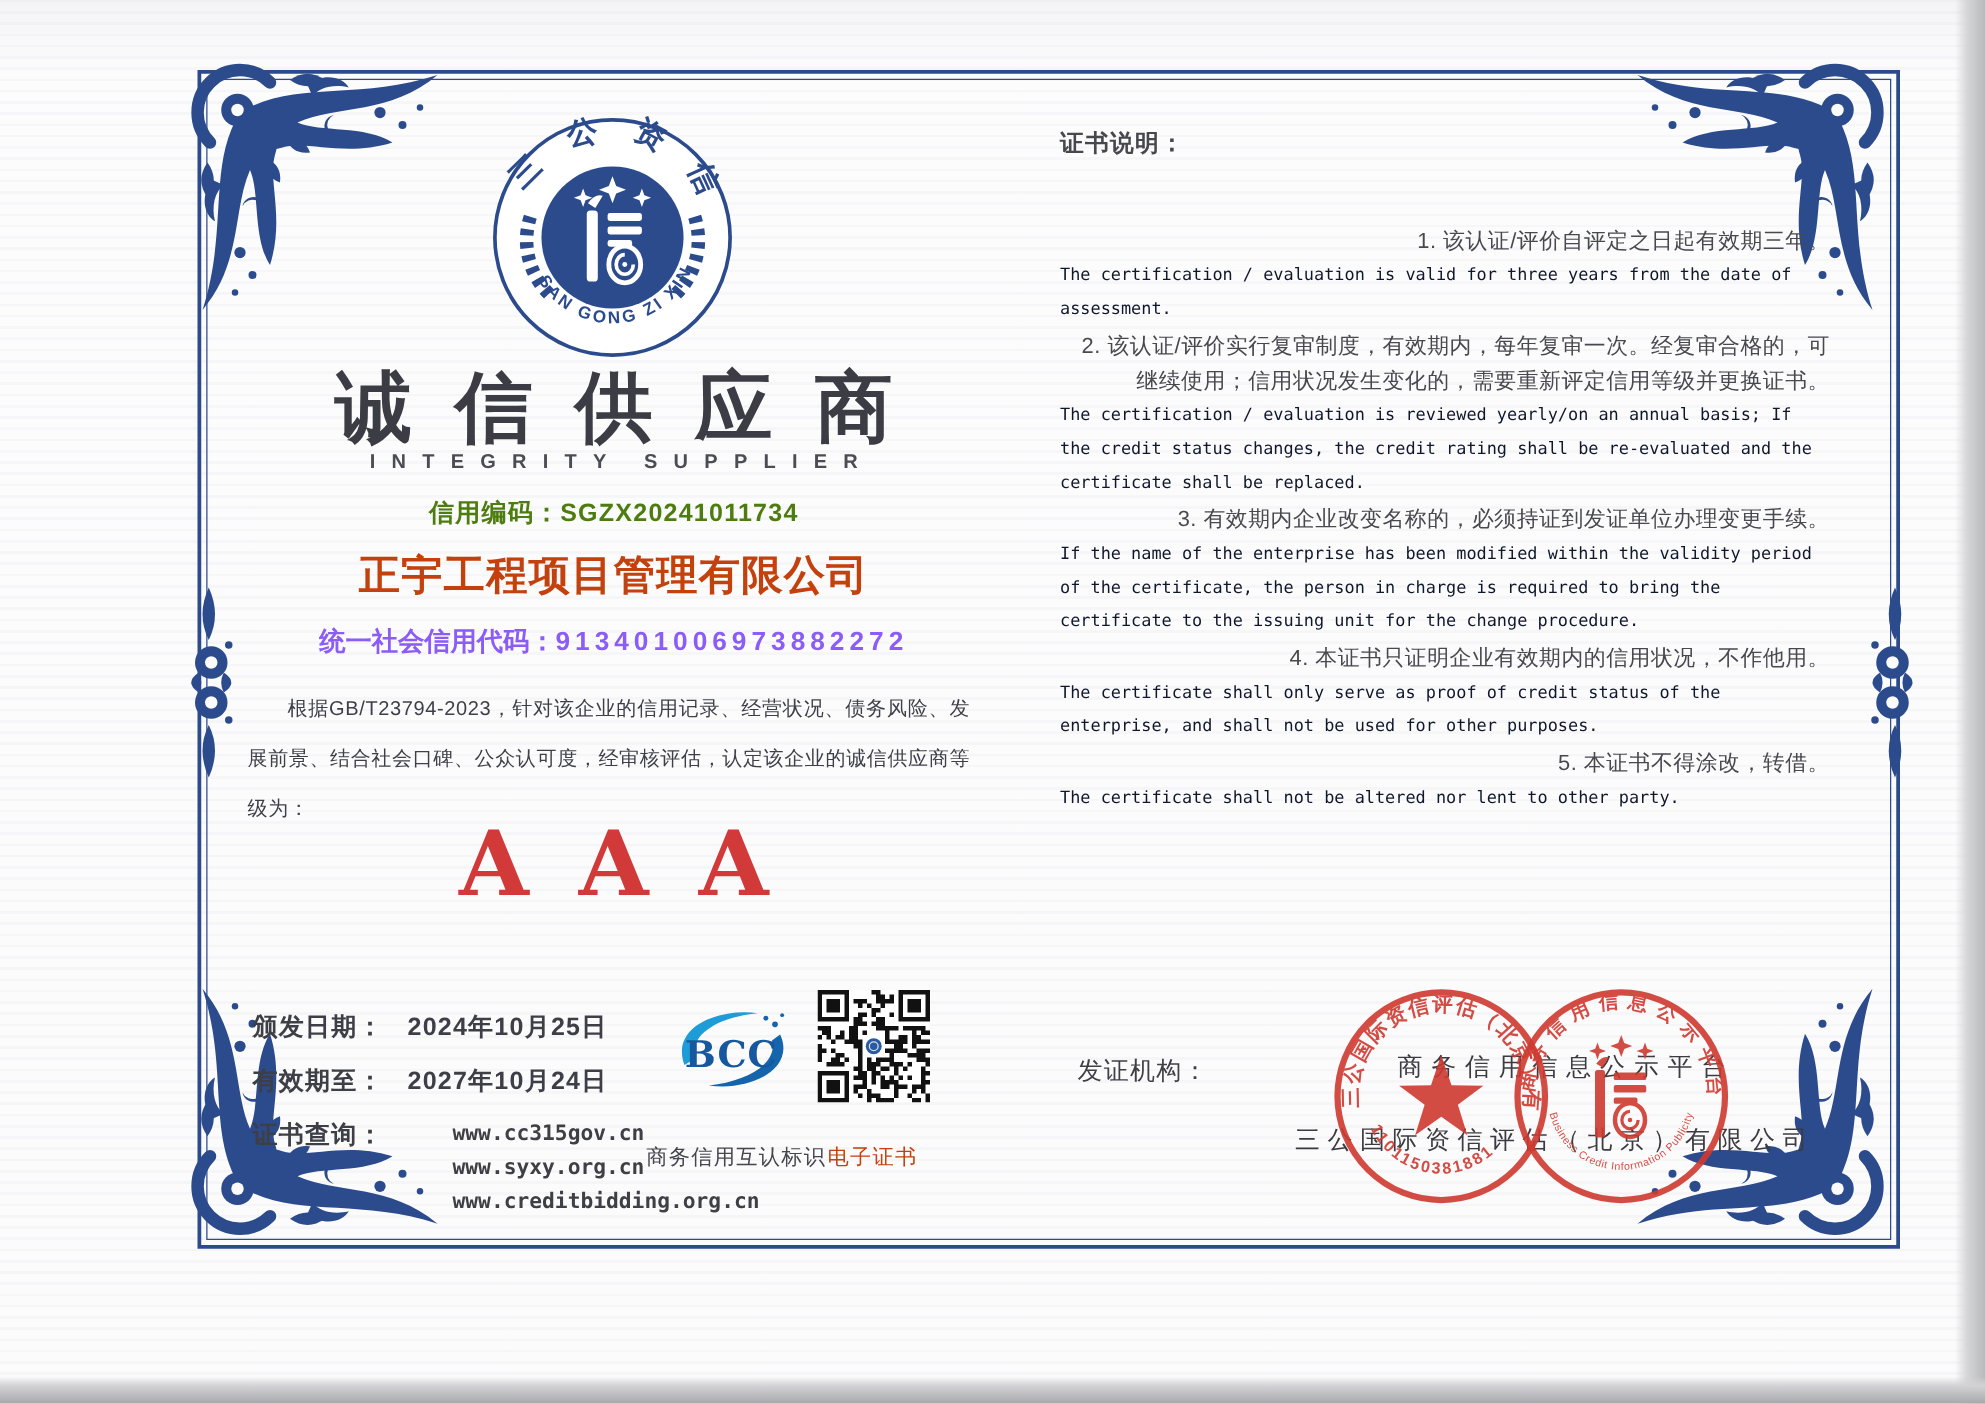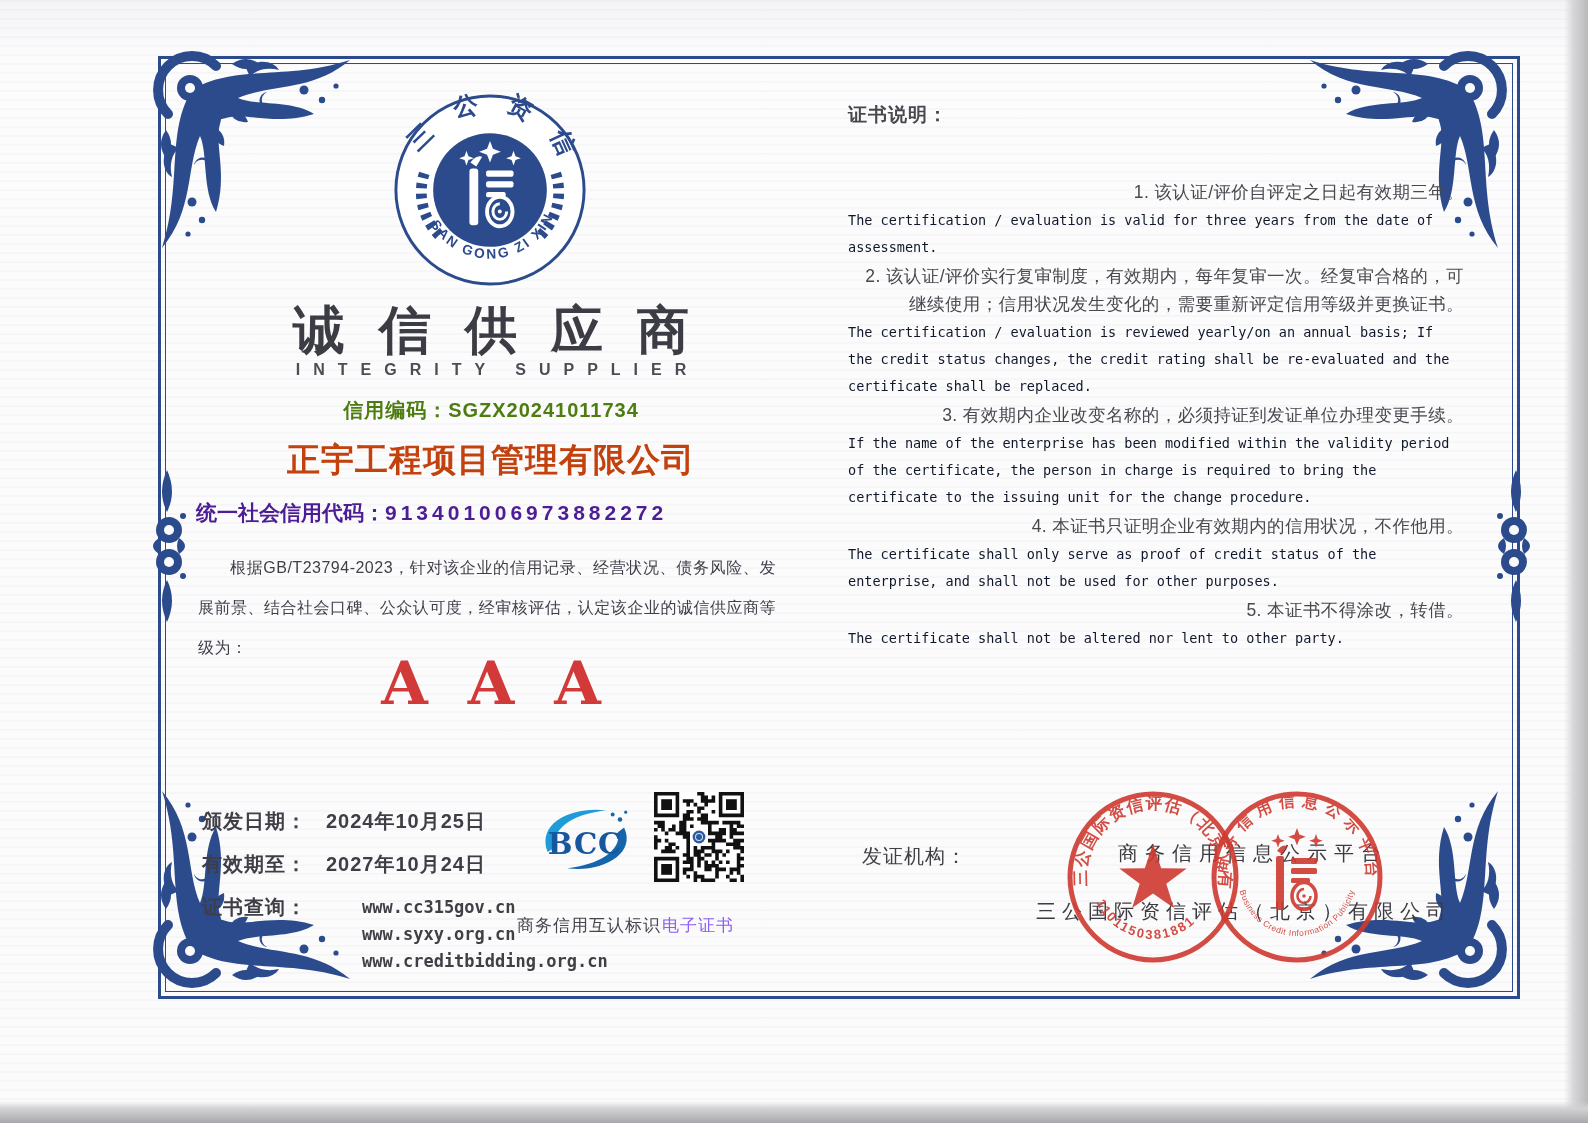--- a/index.html
+++ b/index.html
@@ -22,47 +22,47 @@
   .fl-tl{left:146px;top:44px;}
   .fl-tr{left:1302px;top:44px;transform:scaleX(-1);}
   .fl-bl{left:146px;top:783px;transform:scaleY(-1);}
   .fl-br{left:1302px;top:783px;transform:scale(-1,-1);}
   .mid-orn{position:absolute;width:44px;height:156px;}
   .mid-left{left:147px;top:468px;}
   .mid-right{left:1492px;top:468px;transform:scaleX(-1);}
 
   
   .logo{position:absolute;left:392px;top:92px;width:196px;height:196px;}
-  .cert-title{position:absolute;left:196px;top:296px;width:590px;text-align:center;
-     font-size:52px;font-weight:700;color:#3c3c44;letter-spacing:34px;padding-left:34px;box-sizing:border-box;}
+  .cert-title{position:absolute;left:196px;top:284px;width:590px;text-align:center;
+     font-size:62px;font-weight:700;color:#3c3c44;letter-spacing:34px;padding-left:34px;box-sizing:border-box;}
   .cert-subtitle{position:absolute;left:196px;top:361px;width:590px;text-align:center;
      font-size:16px;font-weight:700;color:#4c4c54;letter-spacing:13px;padding-left:13px;box-sizing:border-box;}
   .credit-line{position:absolute;left:196px;top:397px;width:590px;text-align:center;
      font-size:20px;font-weight:700;color:#4d7c0f;letter-spacing:1px;}
   .company-name{position:absolute;left:196px;top:438px;width:590px;text-align:center;
      font-size:33px;font-weight:700;color:#c2410c;letter-spacing:1px;}
-  .uscc-line{position:absolute;left:196px;top:499px;width:590px;
-     font-size:21px;font-weight:700;color:#4c1d95;}
+  .uscc-line{position:absolute;left:196px;top:499px;width:590px;text-align:center;
+     font-size:21px;font-weight:700;color:#8b5cf6;}
   .uscc-line .num{letter-spacing:4px;}
   .assess-par{position:absolute;left:198px;top:548px;width:578px;
      font-size:16px;line-height:40px;color:#3f3f49;text-align:justify;text-indent:2em;letter-spacing:0.5px;}
   .grade{position:absolute;left:196px;top:648px;width:590px;text-align:center;
-     font-family:"DejaVu Serif",serif;font-size:60px;font-weight:700;color:#d23a3a;
+     font-family:"DejaVu Serif",serif;font-size:72px;font-weight:700;color:#d23a3a;
      letter-spacing:40px;padding-left:40px;box-sizing:border-box;}
   .issue-block{position:absolute;left:202px;top:808px;font-size:20px;font-weight:600;color:#3e3e46;}
   .issue-row{display:flex;margin-bottom:16px;gap:12px;}
   .issue-row .lbl{width:112px;letter-spacing:1px;}
   .issue-row .val{letter-spacing:1px;}
   .query-urls{font-family:"DejaVu Sans Mono",monospace;font-weight:600;font-size:17px;line-height:27px;color:#3f3f46;margin-left:36px;}
   .bcc-logo{position:absolute;left:528px;top:798px;width:114px;height:82px;}
   .bcc-label{position:absolute;left:504px;top:914px;width:170px;text-align:center;
      font-size:17px;color:#46464e;letter-spacing:1px;}
   .qr{position:absolute;left:654px;top:792px;width:90px;height:90px;}
   .qr-label{position:absolute;left:648px;top:914px;width:100px;text-align:center;
-     font-size:17px;color:#8b5cf6;letter-spacing:1px;}
+     font-size:17px;color:#c2410c;letter-spacing:1px;}
 
   
   .notes-heading{position:absolute;left:848px;top:102px;font-size:19px;font-weight:600;color:#47474e;letter-spacing:1px;}
   .notes{position:absolute;left:848px;top:178px;width:616px;}
   .note-cn{font-size:17.5px;line-height:28px;color:#48484f;letter-spacing:0.4px;margin:0 0 1px 0;text-align:right;}
   .note-en{font-family:"DejaVu Sans Mono",monospace;font-size:13.5px;line-height:27px;color:#0f172a;margin:0 0 1px 0;}
   .issuer-label{position:absolute;left:862px;top:843px;font-size:20px;color:#3f3f46;letter-spacing:1px;}
   .issuer-line1{position:absolute;left:1118px;top:840px;font-size:20px;color:#3b3b41;letter-spacing:7px;z-index:1;}
   .issuer-line2{position:absolute;left:1036px;top:898px;font-size:20px;color:#3b3b41;letter-spacing:6px;z-index:1;}
   .stamp{position:absolute;width:178px;height:178px;z-index:2;opacity:.9;}

